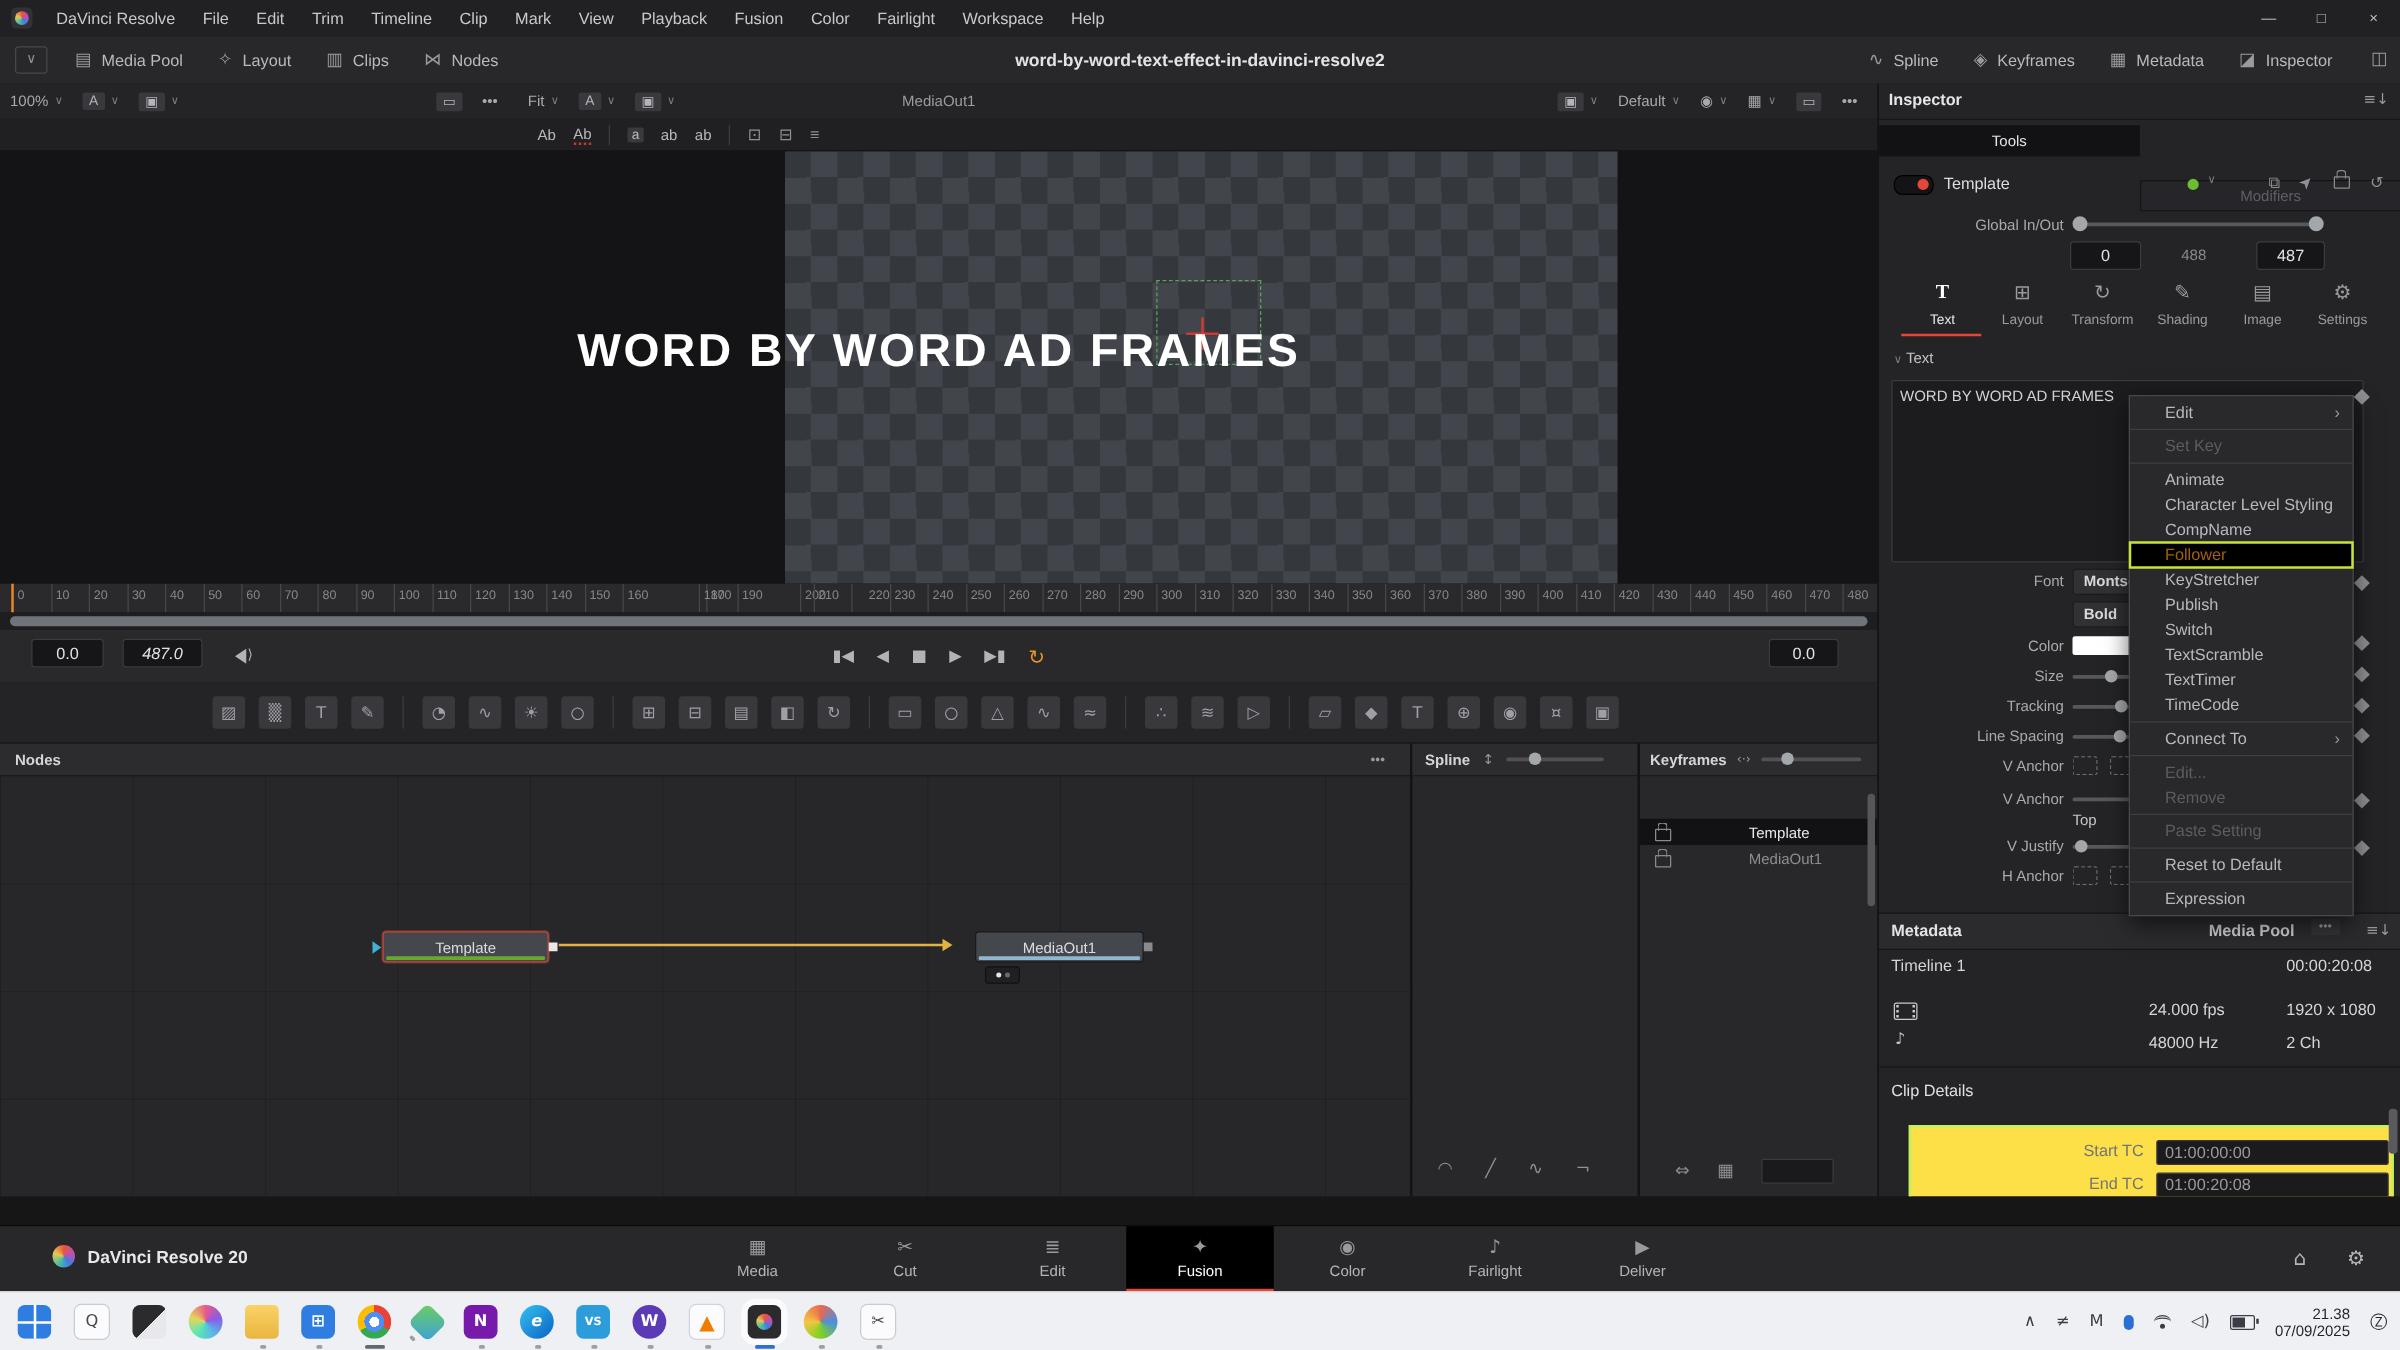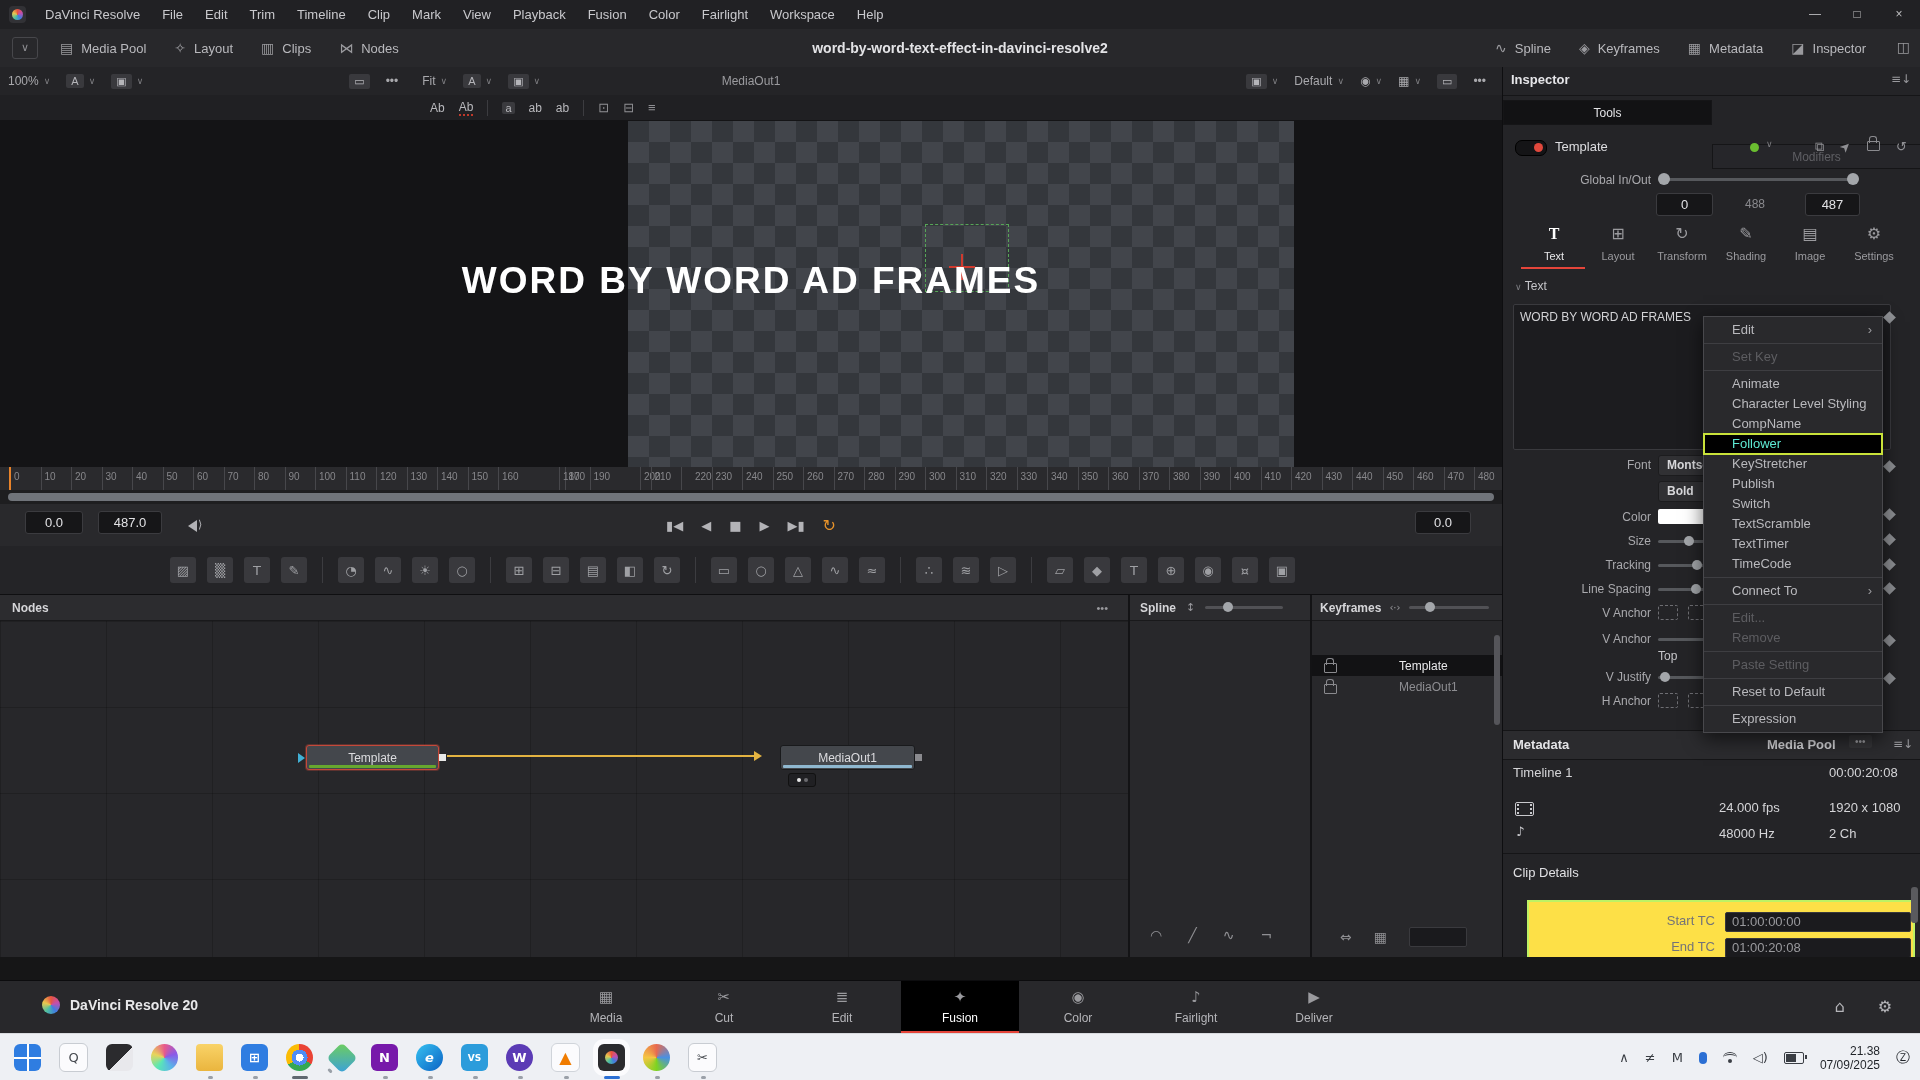--- a/index.html
+++ b/index.html
@@ -155,21 +155,21 @@
   .fslider{position:absolute;left:155px;top:9px;width:222px;height:3px;background:#56585c;border-radius:2px;}
   .fslider .dot{position:absolute;top:-4px;width:10px;height:10px;border-radius:50%;background:#a3a6aa;}
   .anchor-btns{position:absolute;left:155px;top:2px;display:flex;gap:10px;}
   .anchor-btns i{width:18px;height:13px;border:1px dashed #6e6e73;border-radius:2px;display:block;}
   .kf-dia{position:absolute;left:382px;width:9px;height:9px;background:#8e9094;transform:rotate(45deg);}
   
   #cmenu{position:absolute;left:200px;top:249px;width:178px;background:#29292c;border:1px solid #48484c;
     box-shadow:0 6px 18px rgba(0,0,0,.6);z-index:60;padding:3px 0;}
   .cm-item{height:20px;line-height:20px;font-size:13px;color:#b9b9bd;padding-left:28px;position:relative;}
   .cm-item.disabled{color:#5d5d61;}
-  .cm-item.highlighted{background:#000;color:#5eead4;outline:2px solid #c9e23a;outline-offset:-1px;}
+  .cm-item.highlighted{background:#000;color:#a16207;outline:2px solid #c9e23a;outline-offset:-1px;}
   .cm-arrow{position:absolute;right:10px;top:0;color:#9a9a9e;}
   .cm-sep{height:1px;background:#3e3e42;margin:3px 0;}
   
   #meta-hdr{position:absolute;left:0;top:663px;width:100%;height:28px;background:#2b2b2e;border-top:1px solid #151517;border-bottom:1px solid #151517;}
   #meta-title{position:absolute;left:10px;top:6px;font-size:13px;font-weight:bold;color:#e3e3e6;}
   #meta-pool{position:absolute;left:264px;top:6px;font-size:13px;font-weight:bold;color:#cfcfd3;}
   #meta-dots{position:absolute;left:346px;top:4px;background:#343437;border-radius:2px;padding:1px 6px;font-size:10px;color:#9a9a9e;}
   #meta-sort{position:absolute;right:8px;top:6px;color:#9a9a9e;font-size:12px;}
   .meta-text{font-size:13px;color:#d5d5d8;position:absolute;}
   .film-icon{position:absolute;width:17px;height:12px;border:1px solid #c9c9cd;border-radius:2px;}
@@ -456,21 +456,21 @@
       <span class="tick" style="left: 1474px;">480</span>
     </div>
   <div class="abs" id="playhead" style="top:467px;"></div>
 
   <div id="scrollrow" class="abs">
     <div id="tl-scroll"></div>
   </div>
 
   <div id="transport" class="abs">
     <div class="num-box abs" style="left:25px;top:7px;width:56px;">0.0</div>
-    <div class="num-box abs" style="left:98px;top:7px;width:62px;">487.0</div>
+    <div class="num-box abs" style="left:98px;top:7px;width:62px;font-style:italic;">487.0</div>
     <span class="speaker abs" style="left:182px;top:14px;"></span>
     <div id="transport-center">
 
     <span class="tr-btn glyph">▮◀</span>
         <span class="tr-btn glyph">◀</span>
         <span class="tr-btn glyph">■</span>
         <span class="tr-btn glyph">▶</span>
         <span class="tr-btn glyph">▶▮</span>
         <span class="tr-btn glyph loop">↻</span>
       </div>

